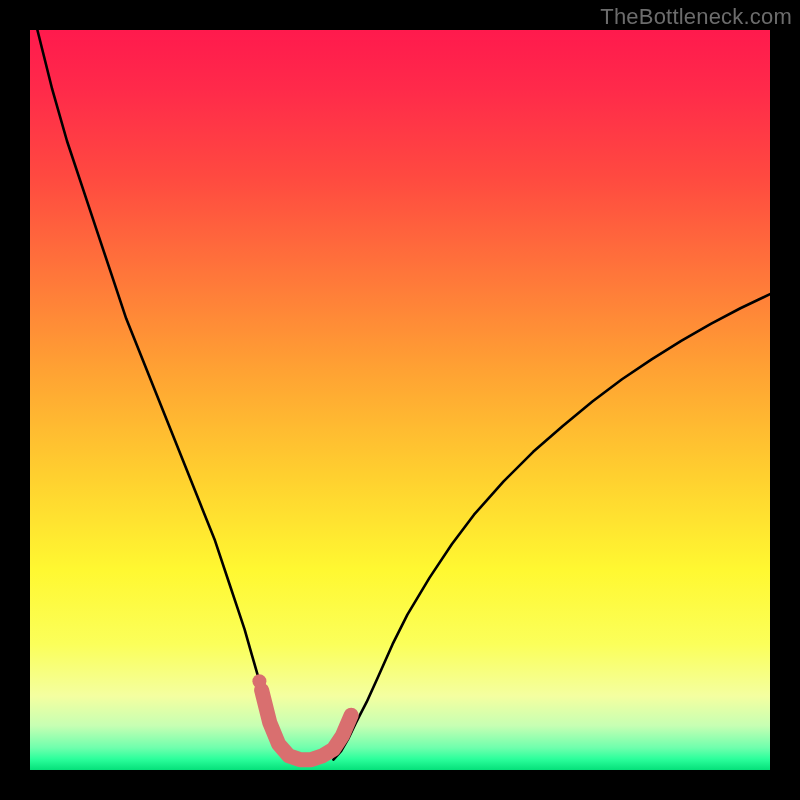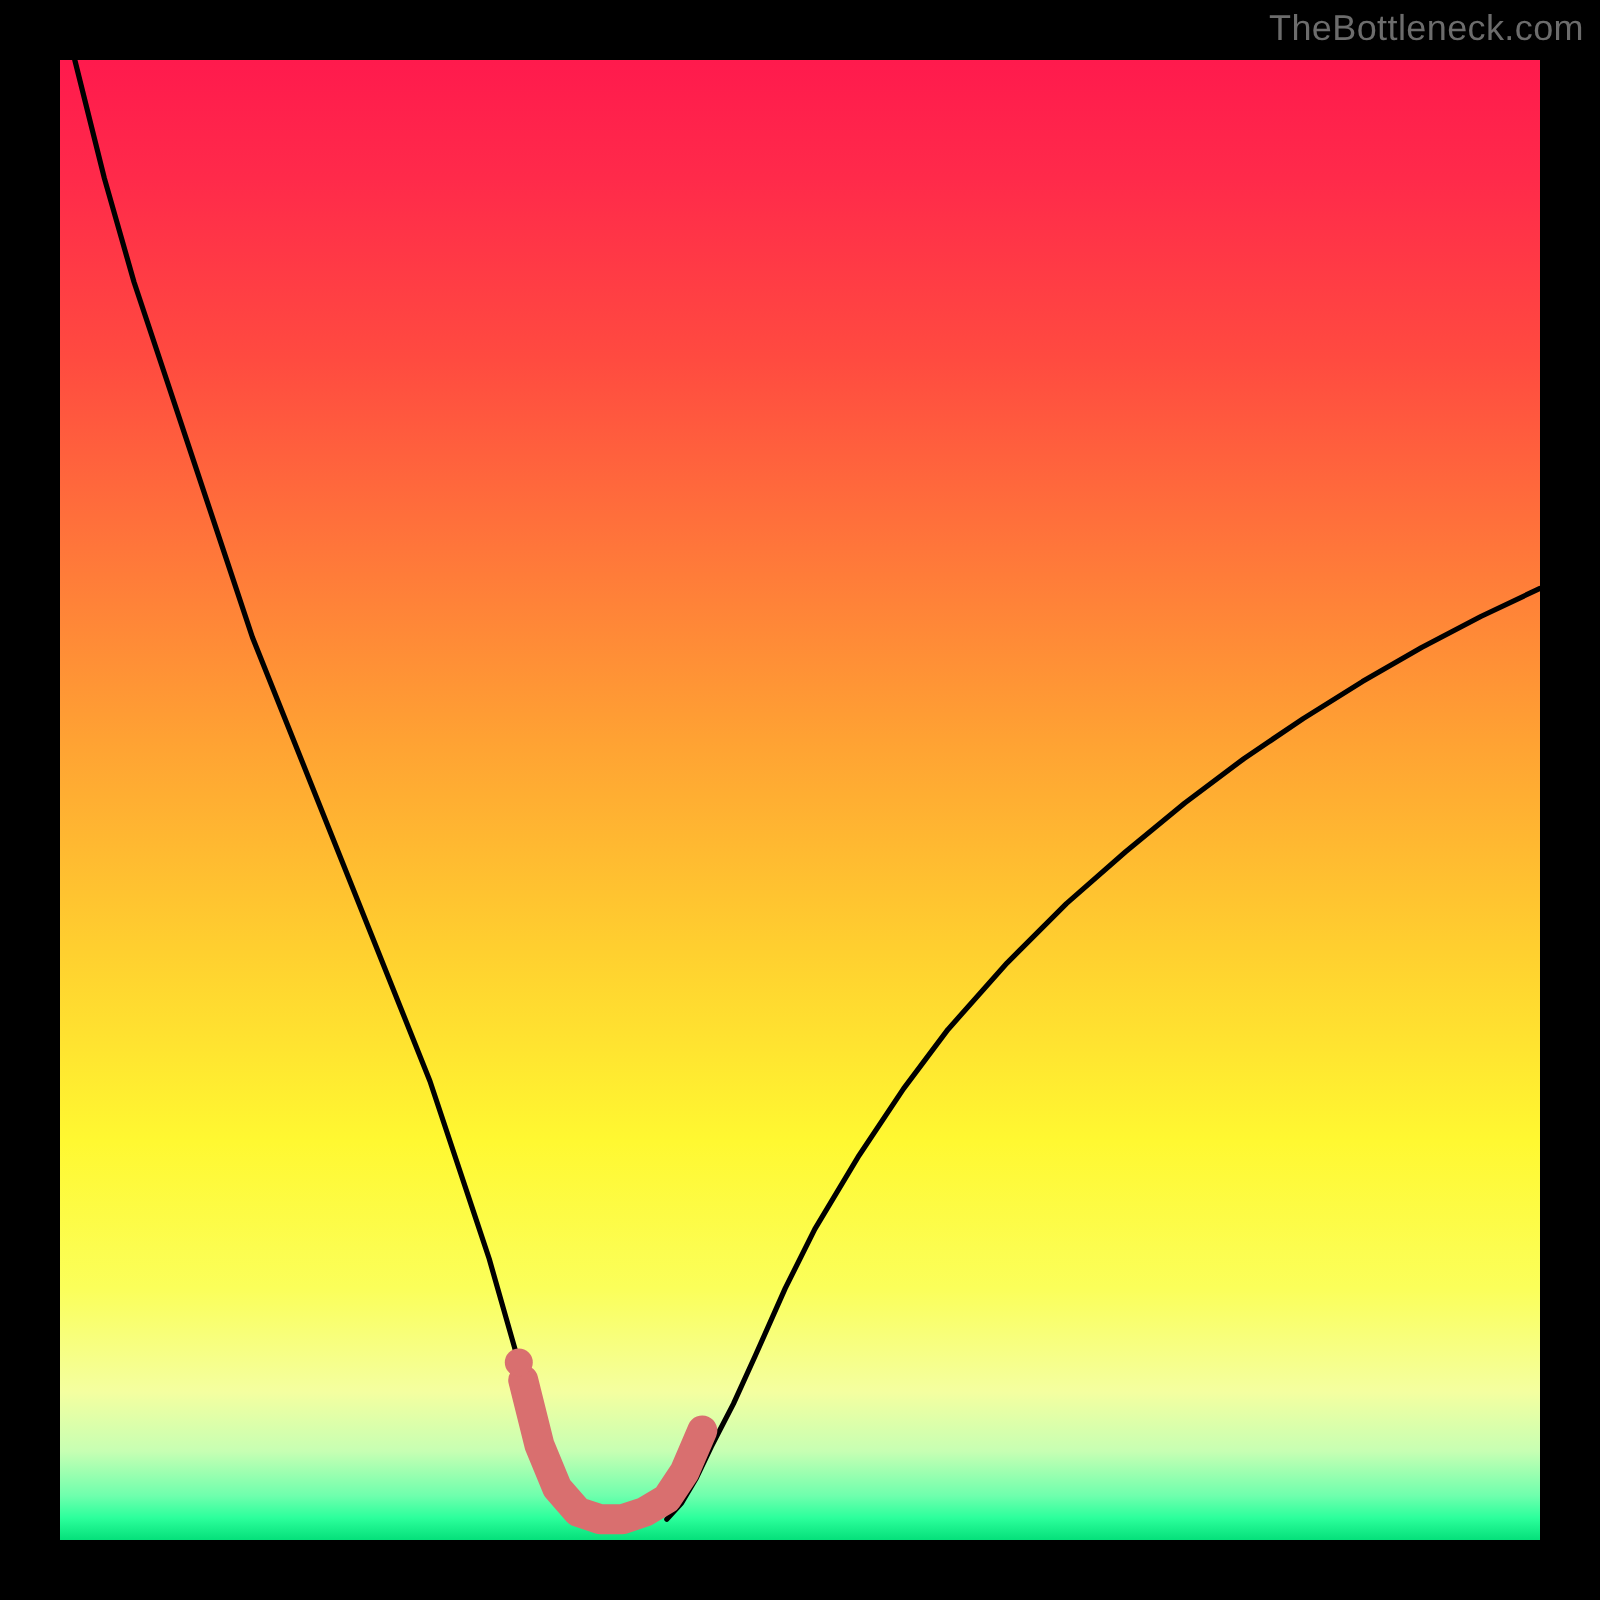--- a/index.html
+++ b/index.html
@@ -47,21 +47,21 @@
     top: 0;
     width: 740px;
     height: 740px;
     overflow: visible;
   }
   .watermark {
     position: absolute;
     top: 4px;
     right: 8px;
     color: #6c6c6c;
-    font-size: 18px;
+    font-size: 22px;
     letter-spacing: 0.2px;
     font-weight: 400;
   }
 </style>
 </head>
 <body>
 
 <div class="frame">
   <div class="plot-area">
     <svg class="curves" viewBox="0 0 740 740" preserveAspectRatio="none">

